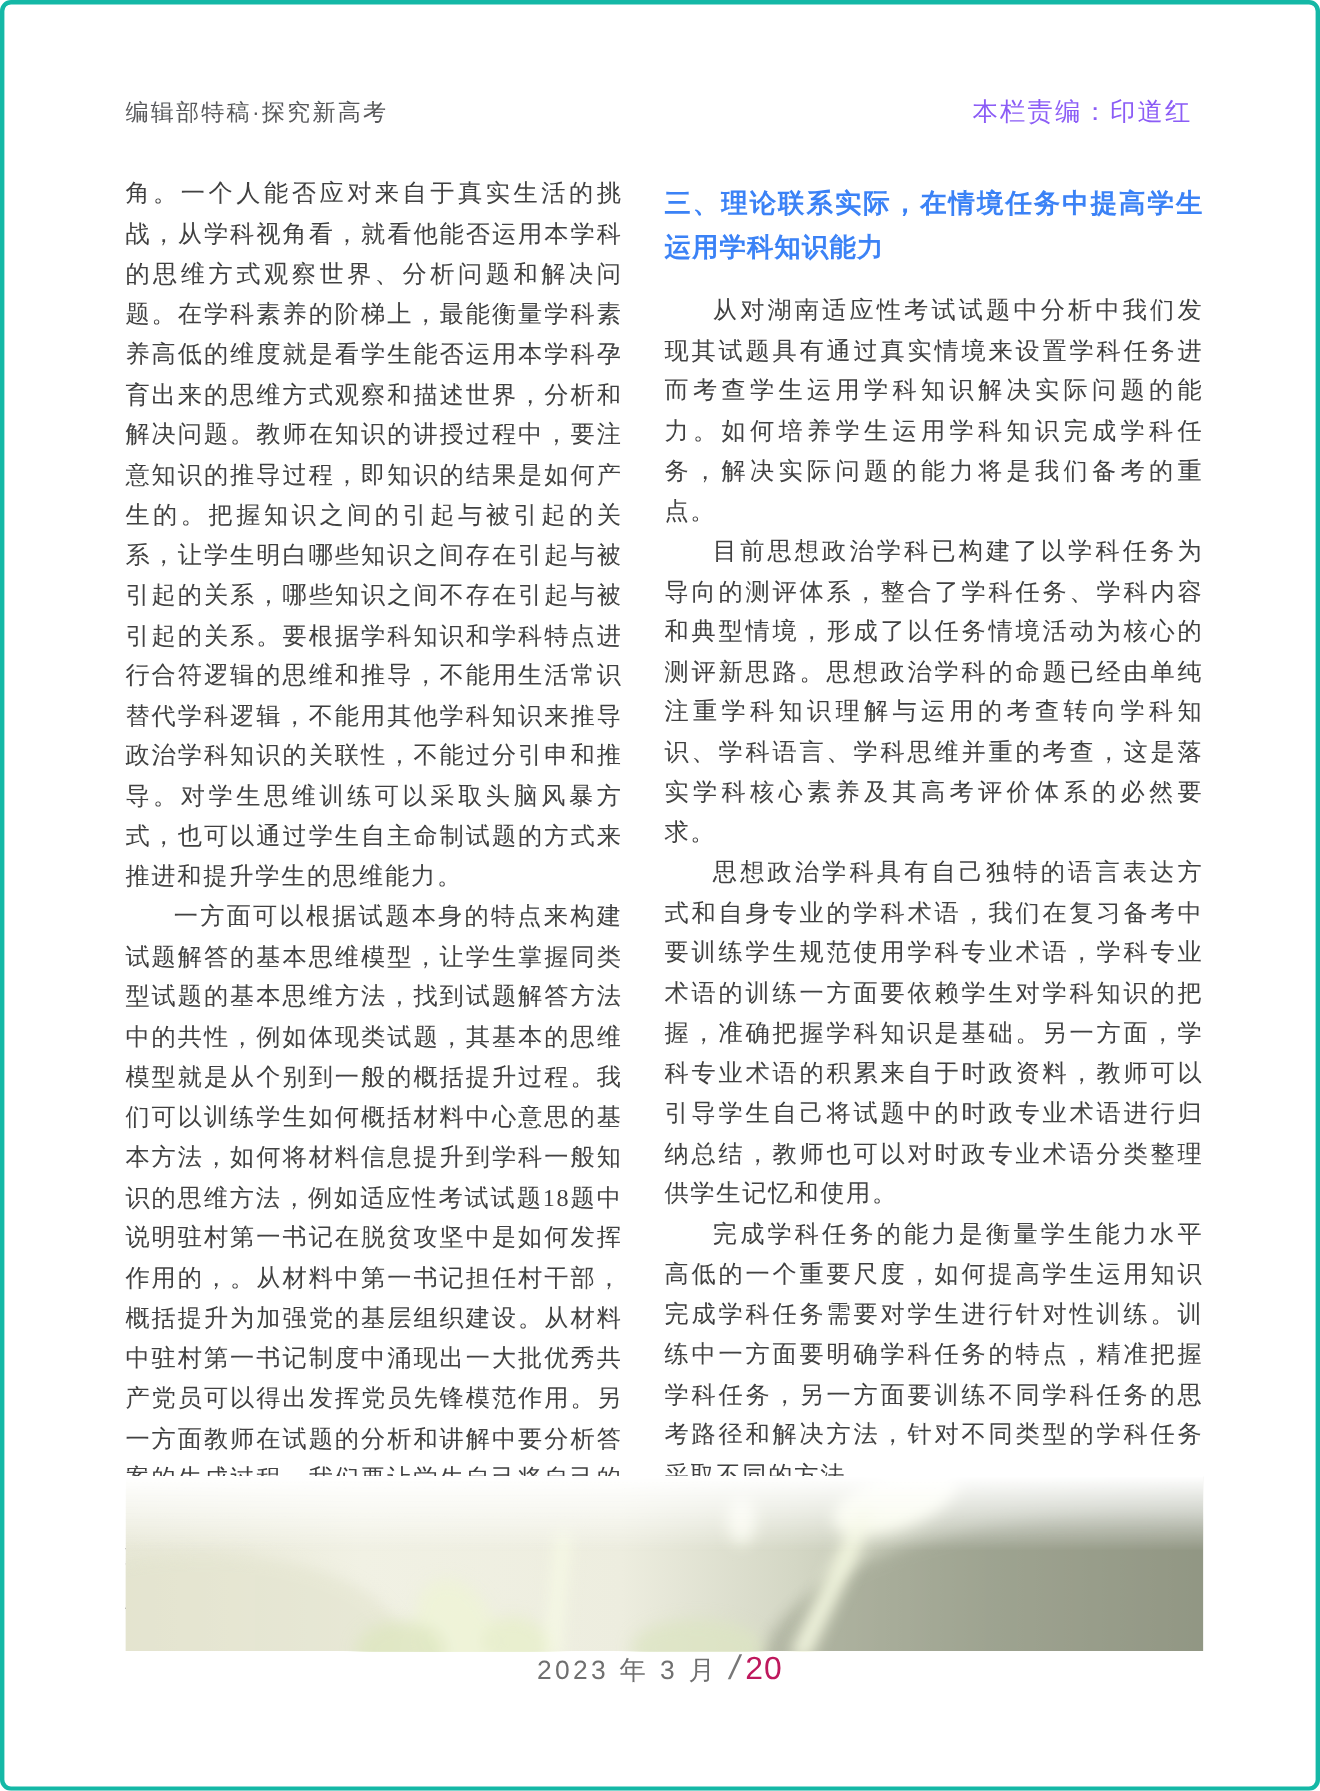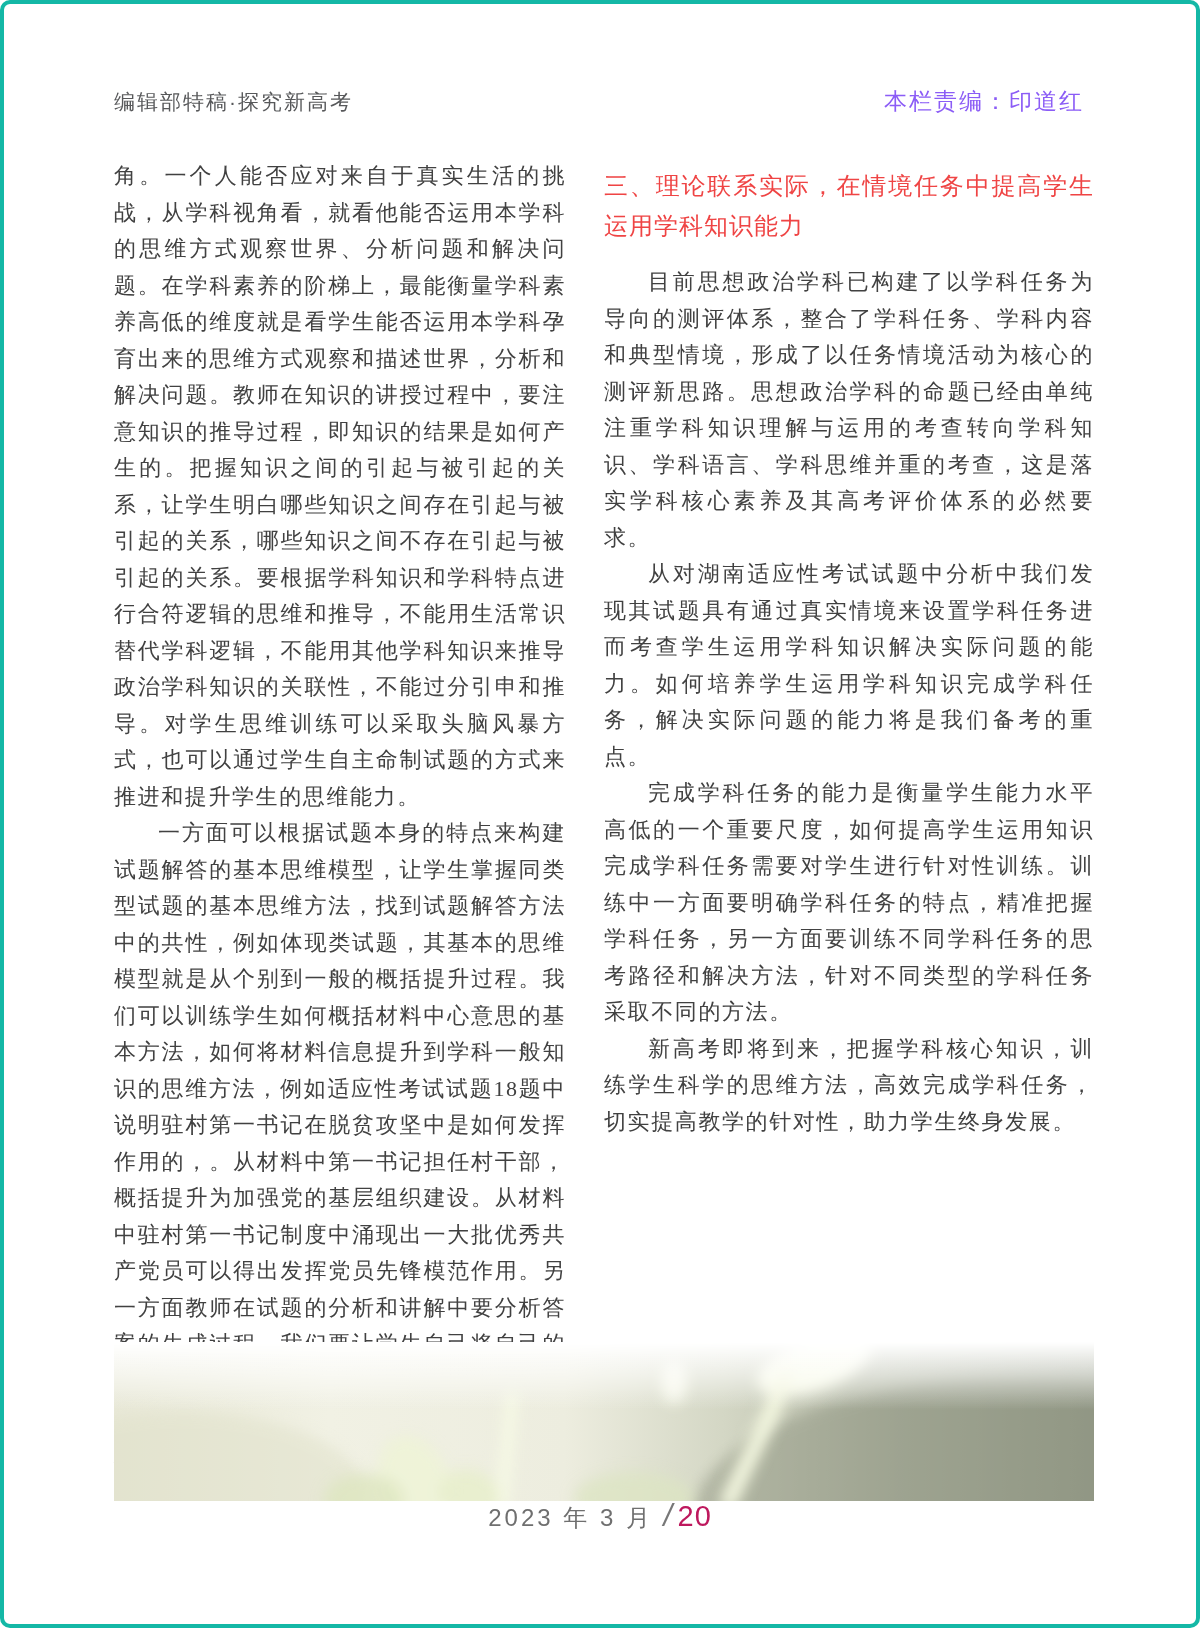--- a/index.html
+++ b/index.html
@@ -32,25 +32,25 @@
     font-size:22px;
     line-height:36.5px;
     letter-spacing:1.6px;
     text-align:justify;
     color:#414141;
   }
   p.indent { text-indent:2em; }
   .section-heading {
     margin:0 0 18px 0;
     font-family:"Liberation Sans","DejaVu Sans",sans-serif;
-    font-weight:normal;
+    font-weight:bold;
     font-size:24px;
     line-height:40px;
     letter-spacing:1px;
-    color:#ef4444;
+    color:#3b82f6;
     text-align:justify;
   }
   .photo {
     position:absolute; left:110px; top:1338px;
     width:980px; height:159px;
     overflow:hidden;
   }
   .photo svg { display:block; width:100%; height:100%; }
   .footer {
     position:absolute; top:1494px; left:0;
@@ -71,22 +71,23 @@
 
   <span class="header-right">本栏责编：印道红</span>
 
   <div class="col col-left">
     <p class="body-text">角。一个人能否应对来自于真实生活的挑战，从学科视角看，就看他能否运用本学科的思维方式观察世界、分析问题和解决问题。在学科素养的阶梯上，最能衡量学科素养高低的维度就是看学生能否运用本学科孕育出来的思维方式观察和描述世界，分析和解决问题。教师在知识的讲授过程中，要注意知识的推导过程，即知识的结果是如何产生的。把握知识之间的引起与被引起的关系，让学生明白哪些知识之间存在引起与被引起的关系，哪些知识之间不存在引起与被引起的关系。要根据学科知识和学科特点进行合符逻辑的思维和推导，不能用生活常识替代学科逻辑，不能用其他学科知识来推导政治学科知识的关联性，不能过分引申和推导。对学生思维训练可以采取头脑风暴方式，也可以通过学生自主命制试题的方式来推进和提升学生的思维能力。</p>
     <p class="body-text indent">一方面可以根据试题本身的特点来构建试题解答的基本思维模型，让学生掌握同类型试题的基本思维方法，找到试题解答方法中的共性，例如体现类试题，其基本的思维模型就是从个别到一般的概括提升过程。我们可以训练学生如何概括材料中心意思的基本方法，如何将材料信息提升到学科一般知识的思维方法，例如适应性考试试题18题中说明驻村第一书记在脱贫攻坚中是如何发挥作用的，。从材料中第一书记担任村干部，概括提升为加强党的基层组织建设。从材料中驻村第一书记制度中涌现出一大批优秀共产党员可以得出发挥党员先锋模范作用。另一方面教师在试题的分析和讲解中要分析答案的生成过程，我们要让学生自己将自己的答案过程是如何产生的过程讲出来，从中发现学生思维过程的不足，然后指出其正确的思维过程应该怎样。</p>
   </div>
 
   <div class="col col-right">
     <h2 class="section-heading">三、理论联系实际，在情境任务中提高学生运用学科知识能力</h2>
+    <p class="body-text indent">从对湖南适应性考试试题中分析中我们发现其试题具有通过真实情境来设置学科任务进而考查学生运用学科知识解决实际问题的能力。如何培养学生运用学科知识完成学科任务，解决实际问题的能力将是我们备考的重点。</p>
     <p class="body-text indent">目前思想政治学科已构建了以学科任务为导向的测评体系，整合了学科任务、学科内容和典型情境，形成了以任务情境活动为核心的测评新思路。思想政治学科的命题已经由单纯注重学科知识理解与运用的考查转向学科知识、学科语言、学科思维并重的考查，这是落实学科核心素养及其高考评价体系的必然要求。</p>
-    <p class="body-text indent">从对湖南适应性考试试题中分析中我们发现其试题具有通过真实情境来设置学科任务进而考查学生运用学科知识解决实际问题的能力。如何培养学生运用学科知识完成学科任务，解决实际问题的能力将是我们备考的重点。</p>
+    <p class="body-text indent">思想政治学科具有自己独特的语言表达方式和自身专业的学科术语，我们在复习备考中要训练学生规范使用学科专业术语，学科专业术语的训练一方面要依赖学生对学科知识的把握，准确把握学科知识是基础。另一方面，学科专业术语的积累来自于时政资料，教师可以引导学生自己将试题中的时政专业术语进行归纳总结，教师也可以对时政专业术语分类整理供学生记忆和使用。</p>
     <p class="body-text indent">完成学科任务的能力是衡量学生能力水平高低的一个重要尺度，如何提高学生运用知识完成学科任务需要对学生进行针对性训练。训练中一方面要明确学科任务的特点，精准把握学科任务，另一方面要训练不同学科任务的思考路径和解决方法，针对不同类型的学科任务采取不同的方法。</p>
     <p class="body-text indent">新高考即将到来，把握学科核心知识，训练学生科学的思维方法，高效完成学科任务，切实提高教学的针对性，助力学生终身发展。</p>
   </div>
 
   <div class="photo">
     <svg viewBox="0 0 980 159" preserveAspectRatio="none" aria-hidden="true">
       <defs>
         <linearGradient id="bgGrad" x1="0" y1="0" x2="1" y2="0">
           <stop offset="0" stop-color="#e8e8d7"></stop>
           <stop offset="0.22" stop-color="#f1f1e4"></stop>

